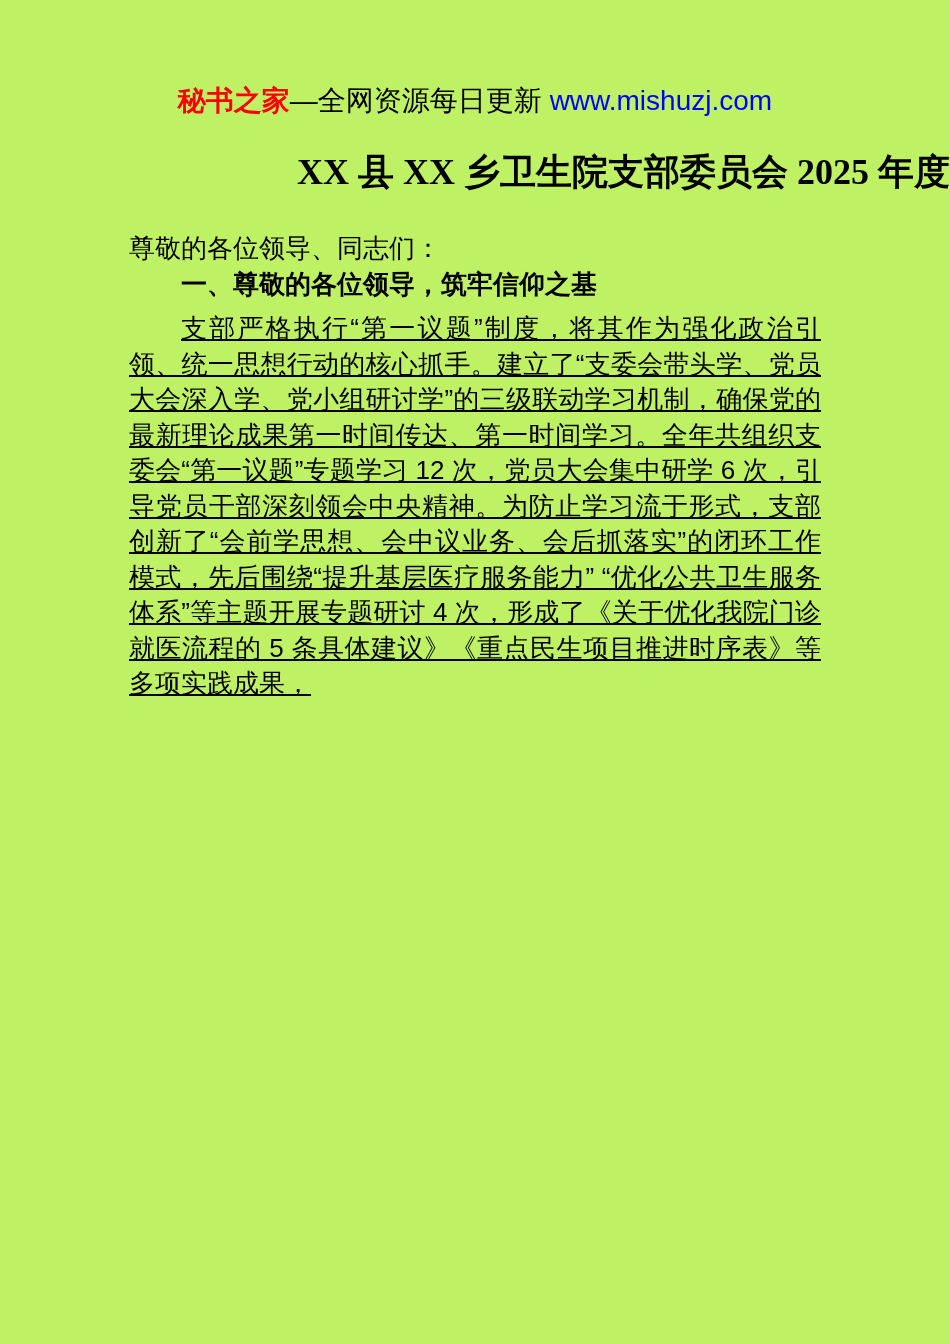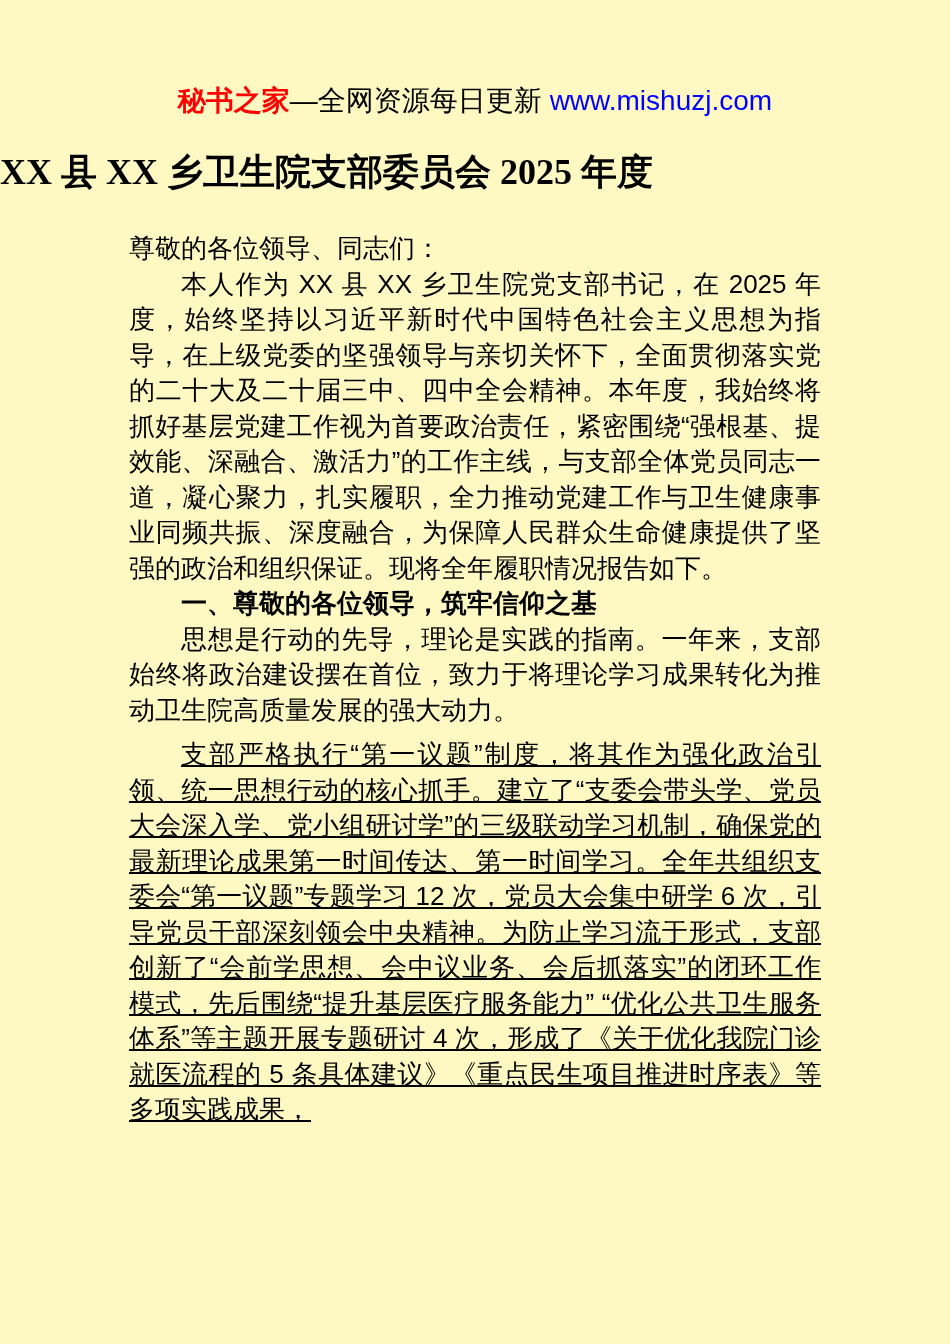--- a/index.html
+++ b/index.html
@@ -5,21 +5,21 @@
   html, body { margin: 0; padding: 0; }
   body {
     width: 950px; height: 1344px;
     background: #ffffff;
     font-family: "Liberation Sans", "DejaVu Sans", sans-serif;
     color: #000000;
   }
   .page {
     position: relative;
     width: 950px; height: 1344px;
-    background: #fef9c3;
+    background: #bef264;
     overflow: hidden;
   }
   .site-header {
     padding-top: 84px;
     text-align: center;
     font-size: 28px;
     line-height: 34px;
     white-space: nowrap;
   }
   .site-header .brand {
@@ -27,21 +27,21 @@
     font-weight: bold;
   }
   .site-header .tagline {
     color: #000000;
   }
   .site-header .url {
     color: #0000ff;
   }
   .doc-title {
     margin-top: 20px;
-    text-align: left;
+    text-align: right;
     font-family: "Liberation Serif", "DejaVu Serif", serif;
     font-weight: bold;
     font-size: 36px;
     line-height: 69px;
     color: #000000;
   }
   .doc-body {
     width: 692px;
     margin: 24px auto 0 auto;
     font-size: 26px;
@@ -71,19 +71,17 @@
 <div class="page">
 
   <div class="site-header"><span class="brand">秘书之家</span><span class="tagline">—全网资源每日更新</span><span> </span><span class="url">www.mishuzj.com</span></div>
 
   <div class="doc-title">
     <div>XX 县 XX 乡卫生院支部委员会 2025 年度</div>
   </div>
 
   <div class="doc-body">
     <p class="salutation">尊敬的各位领导、同志们：</p>
-    <p class="body-paragraph">本人作为 XX 县 XX 乡卫生院党支部书记，在 2025 年度，始终坚持以习近平新时代中国特色社会主义思想为指导，在上级党委的坚强领导与亲切关怀下，全面贯彻落实党的二十大及二十届三中、四中全会精神。本年度，我始终将抓好基层党建工作视为首要政治责任，紧密围绕“强根基、提效能、深融合、激活力”的工作主线，与支部全体党员同志一道，凝心聚力，扎实履职，全力推动党建工作与卫生健康事业同频共振、深度融合，为保障人民群众生命健康提供了坚强的政治和组织保证。现将全年履职情况报告如下。</p>
     <p class="heading">一、尊敬的各位领导，筑牢信仰之基</p>
-    <p class="body-paragraph">思想是行动的先导，理论是实践的指南。一年来，支部始终将政治建设摆在首位，致力于将理论学习成果转化为推动卫生院高质量发展的强大动力。</p>
     <p class="body-paragraph spaced">支部严格执行“第一议题”制度，将其作为强化政治引领、统一思想行动的核心抓手。建立了“支委会带头学、党员大会深入学、党小组研讨学”的三级联动学习机制，确保党的最新理论成果第一时间传达、第一时间学习。全年共组织支委会“第一议题”专题学习 12 次，党员大会集中研学 6 次，引导党员干部深刻领会中央精神。为防止学习流于形式，支部创新了“会前学思想、会中议业务、会后抓落实”的闭环工作模式，先后围绕“提升基层医疗服务能力” “优化公共卫生服务体系”等主题开展专题研讨 4 次，形成了《关于优化我院门诊就医流程的 5 条具体建议》《重点民生项目推进时序表》等多项实践成果，</p>
   </div>
 
 </div>
 
 </body></html>

